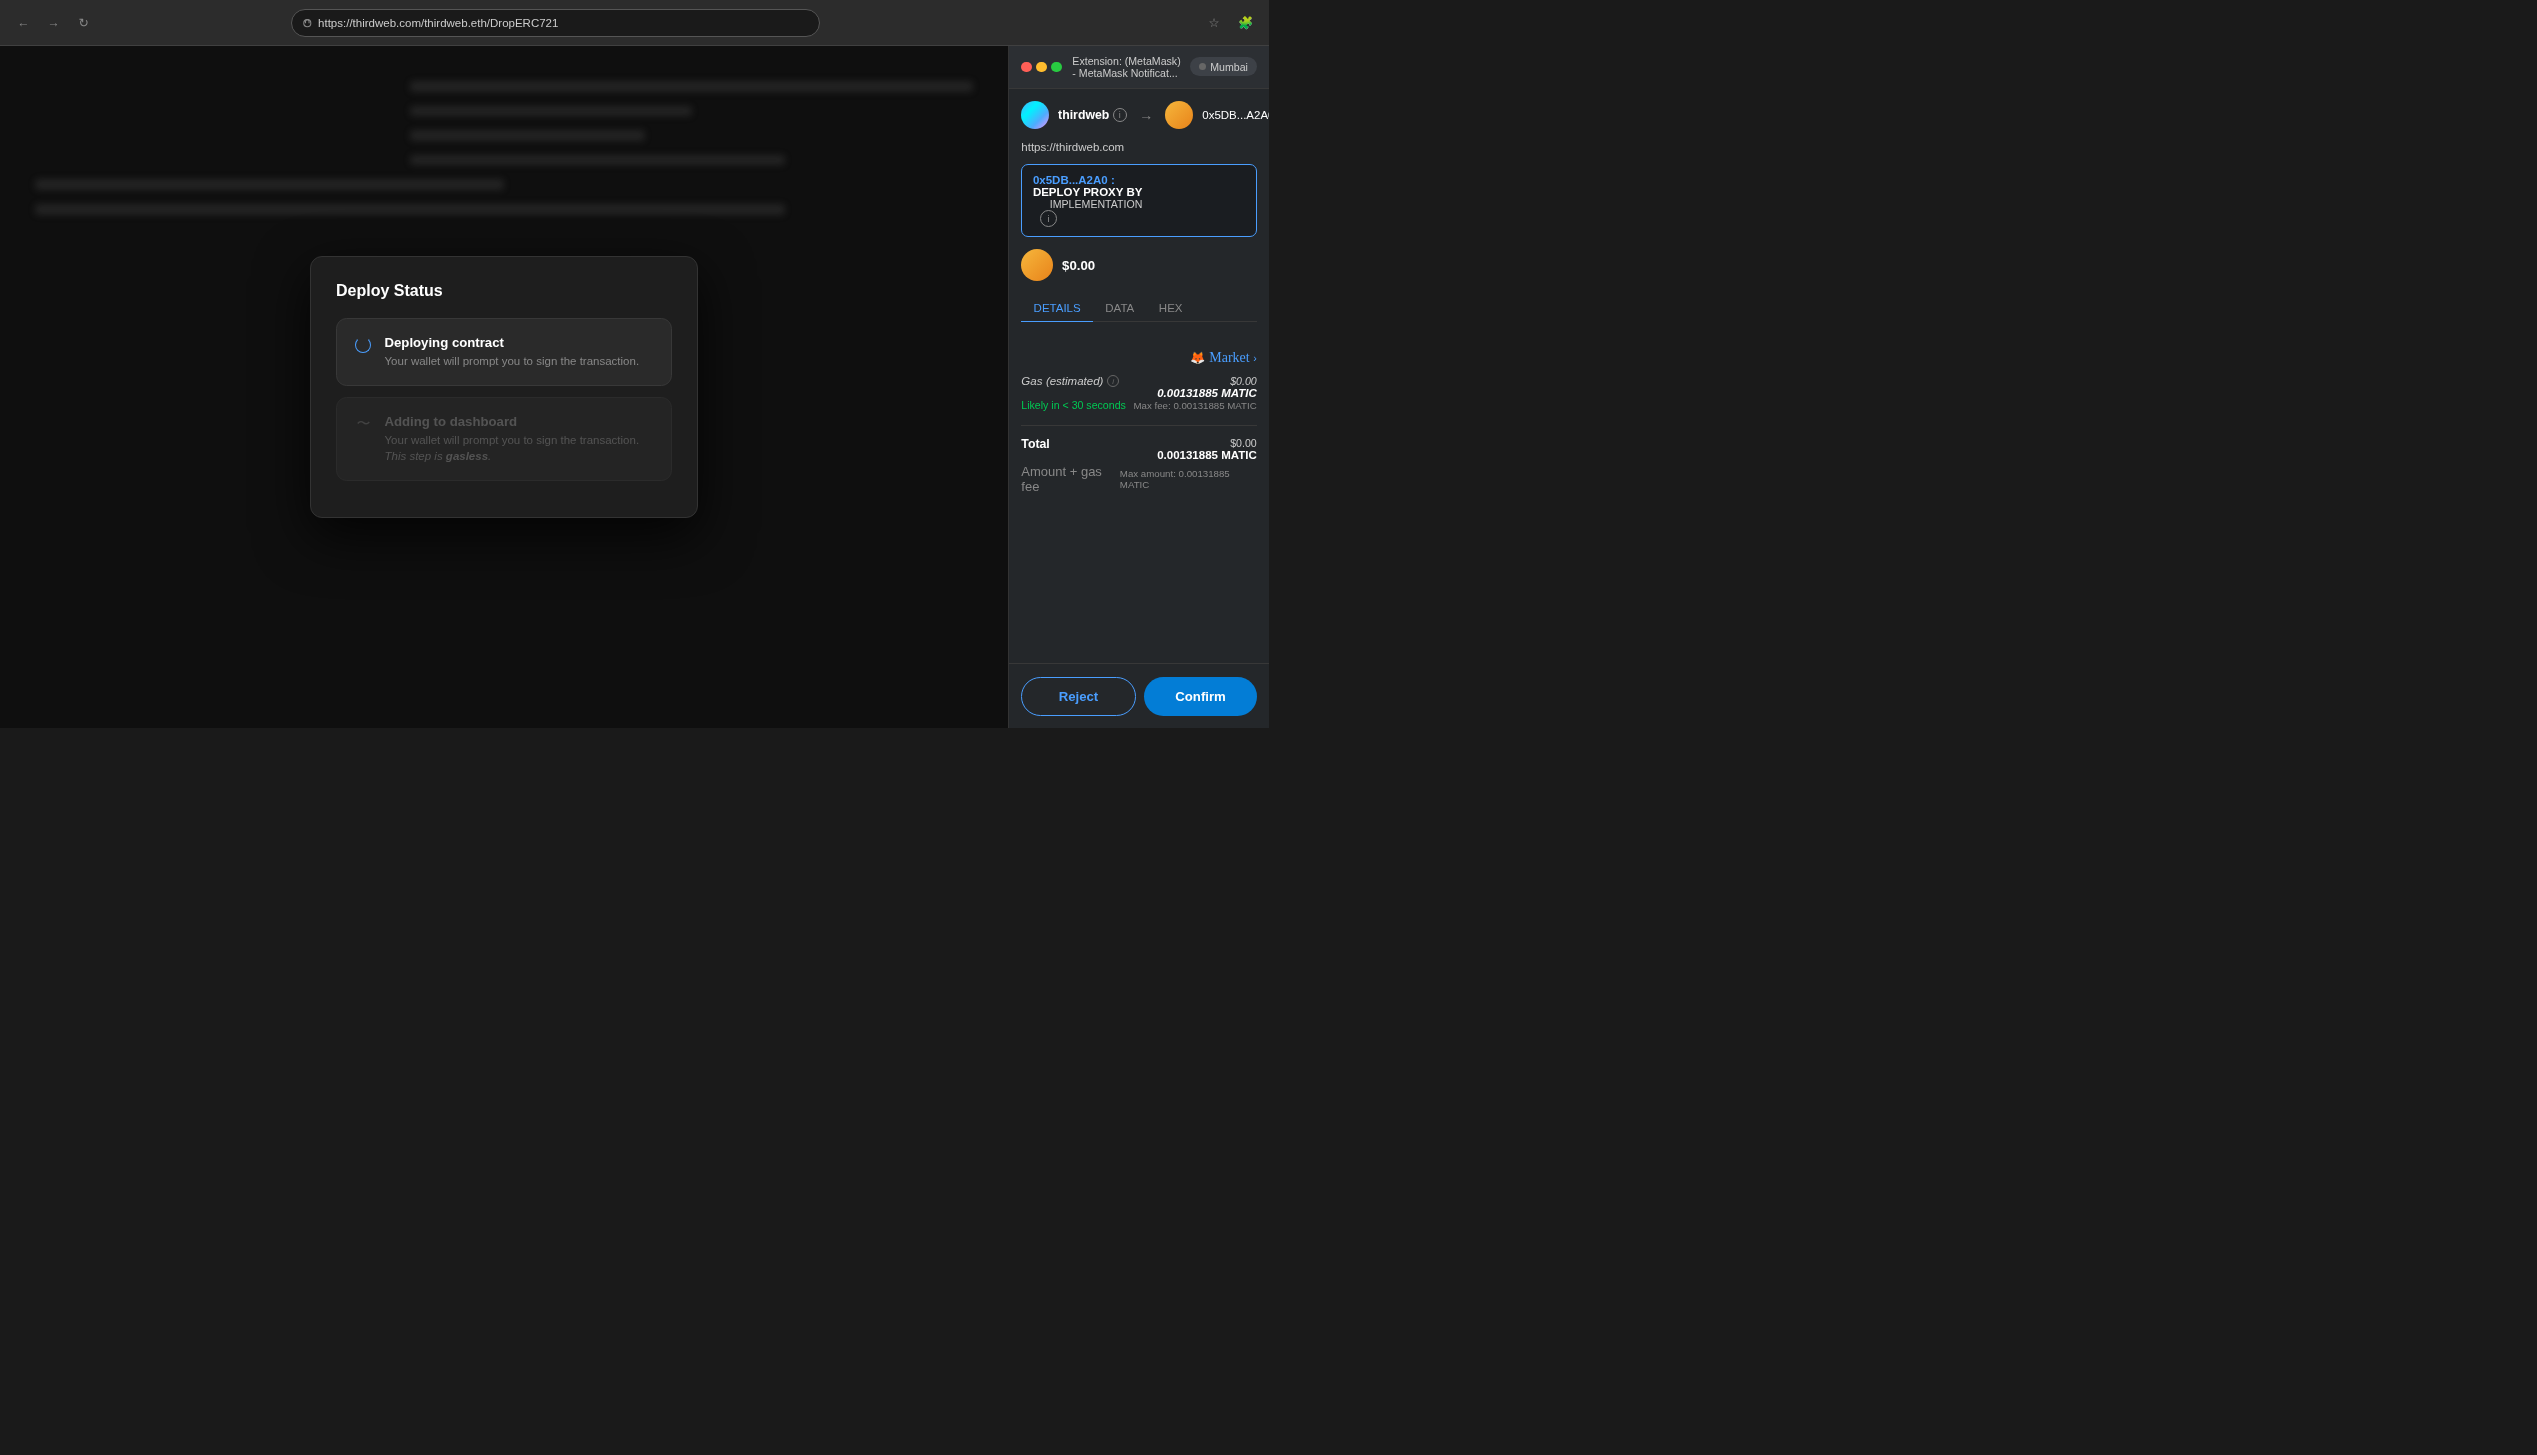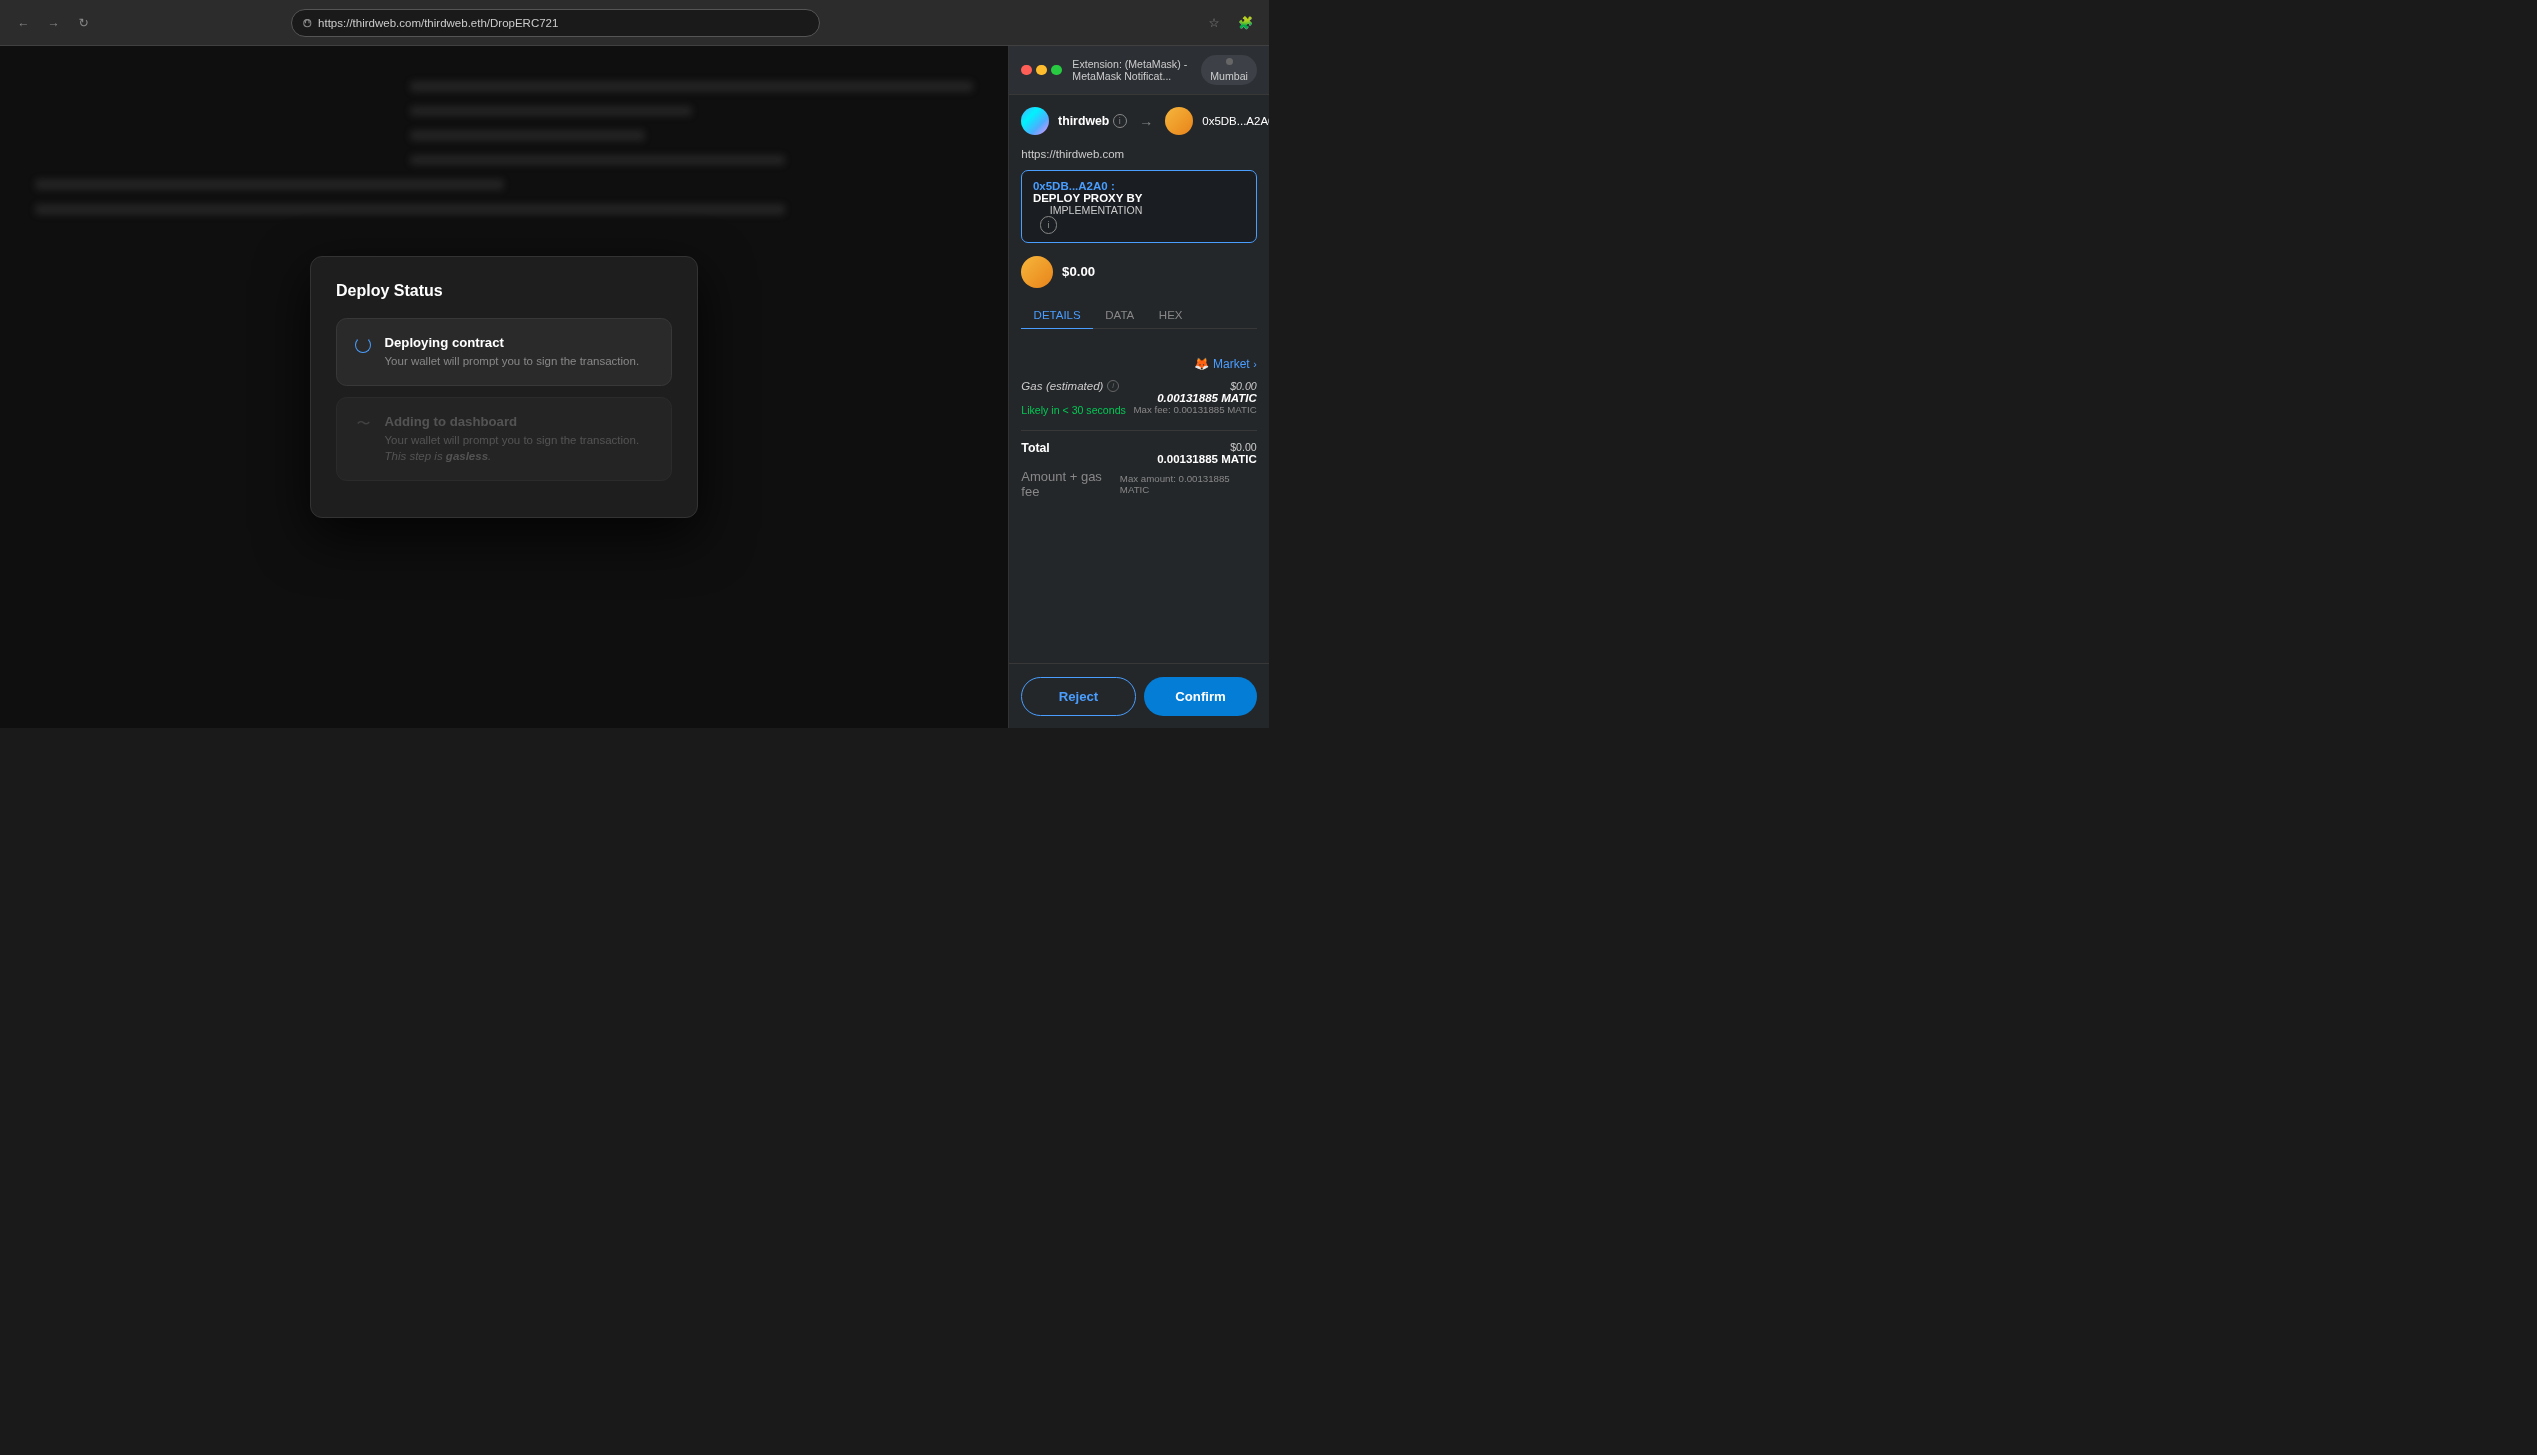--- a/index.html
+++ b/index.html
@@ -229,21 +229,20 @@
       margin-left: 3.5px;
     }
     .mm-network-badge {
       margin-left: auto;
       background: #3d4147;
       border-radius: 17.6px;
       padding: 3.5px 8.8px;
       display: flex;
       align-items: center;
       gap: 4.4px;
-      flex-direction: column;
     }
     .network-dot {
       width: 7px;
       height: 7px;
       border-radius: 50%;
       background: #666;
     }
     .network-name {
       color: #ccc;
       font-size: 10.6px;
@@ -401,21 +400,22 @@
     .market-row {
       display: flex;
       align-items: center;
       justify-content: flex-end;
       gap: 3.5px;
       margin-bottom: 8.8px;
     }
     .market-icon { font-size: 12.3px; }
     .market-label {
       color: #4a9eff;
-      font-size: 12px;
+      font-size: 14px;
+      font-family: Liberation Serif, serif;
     }
     .market-arrow { color: #4a9eff; font-size: 10.6px; }
 
     .gas-section {
       margin-bottom: 14px;
     }
     .gas-row {
       display: flex;
       justify-content: space-between;
       align-items: flex-start;

